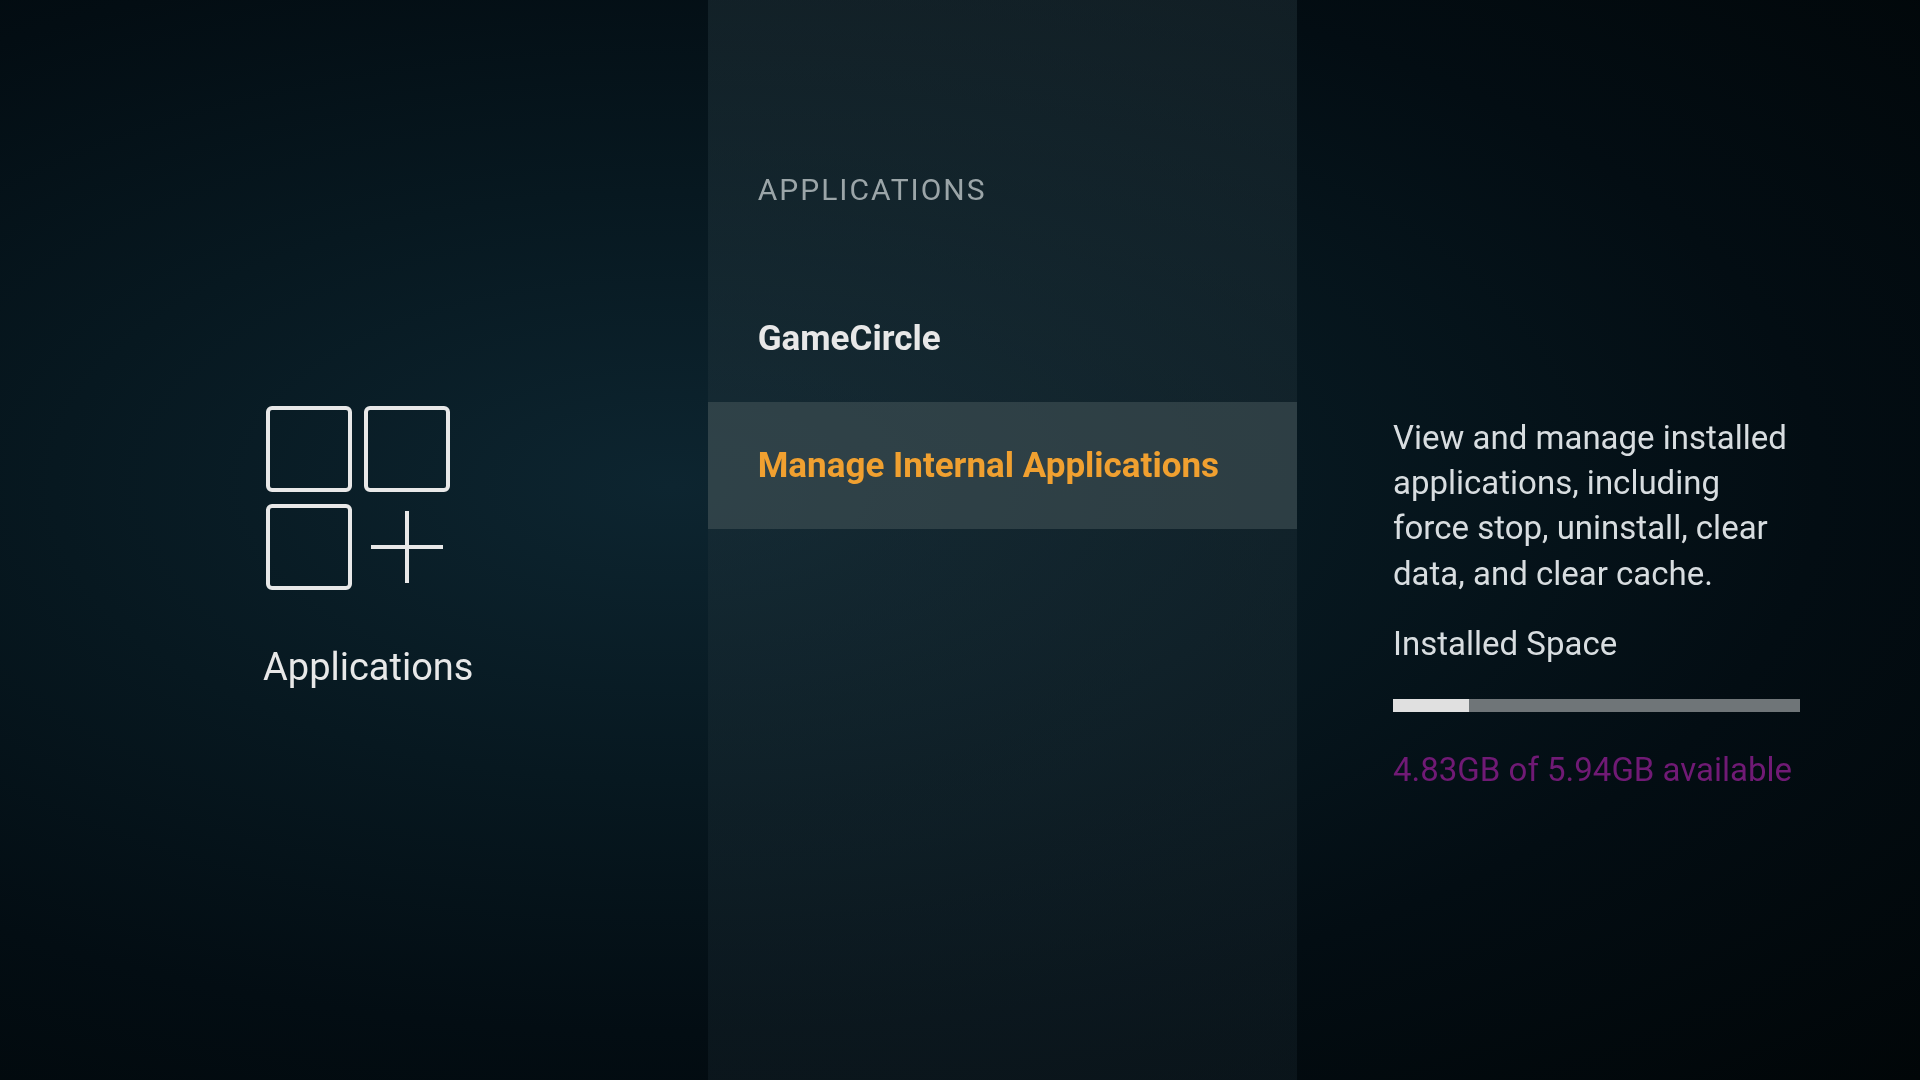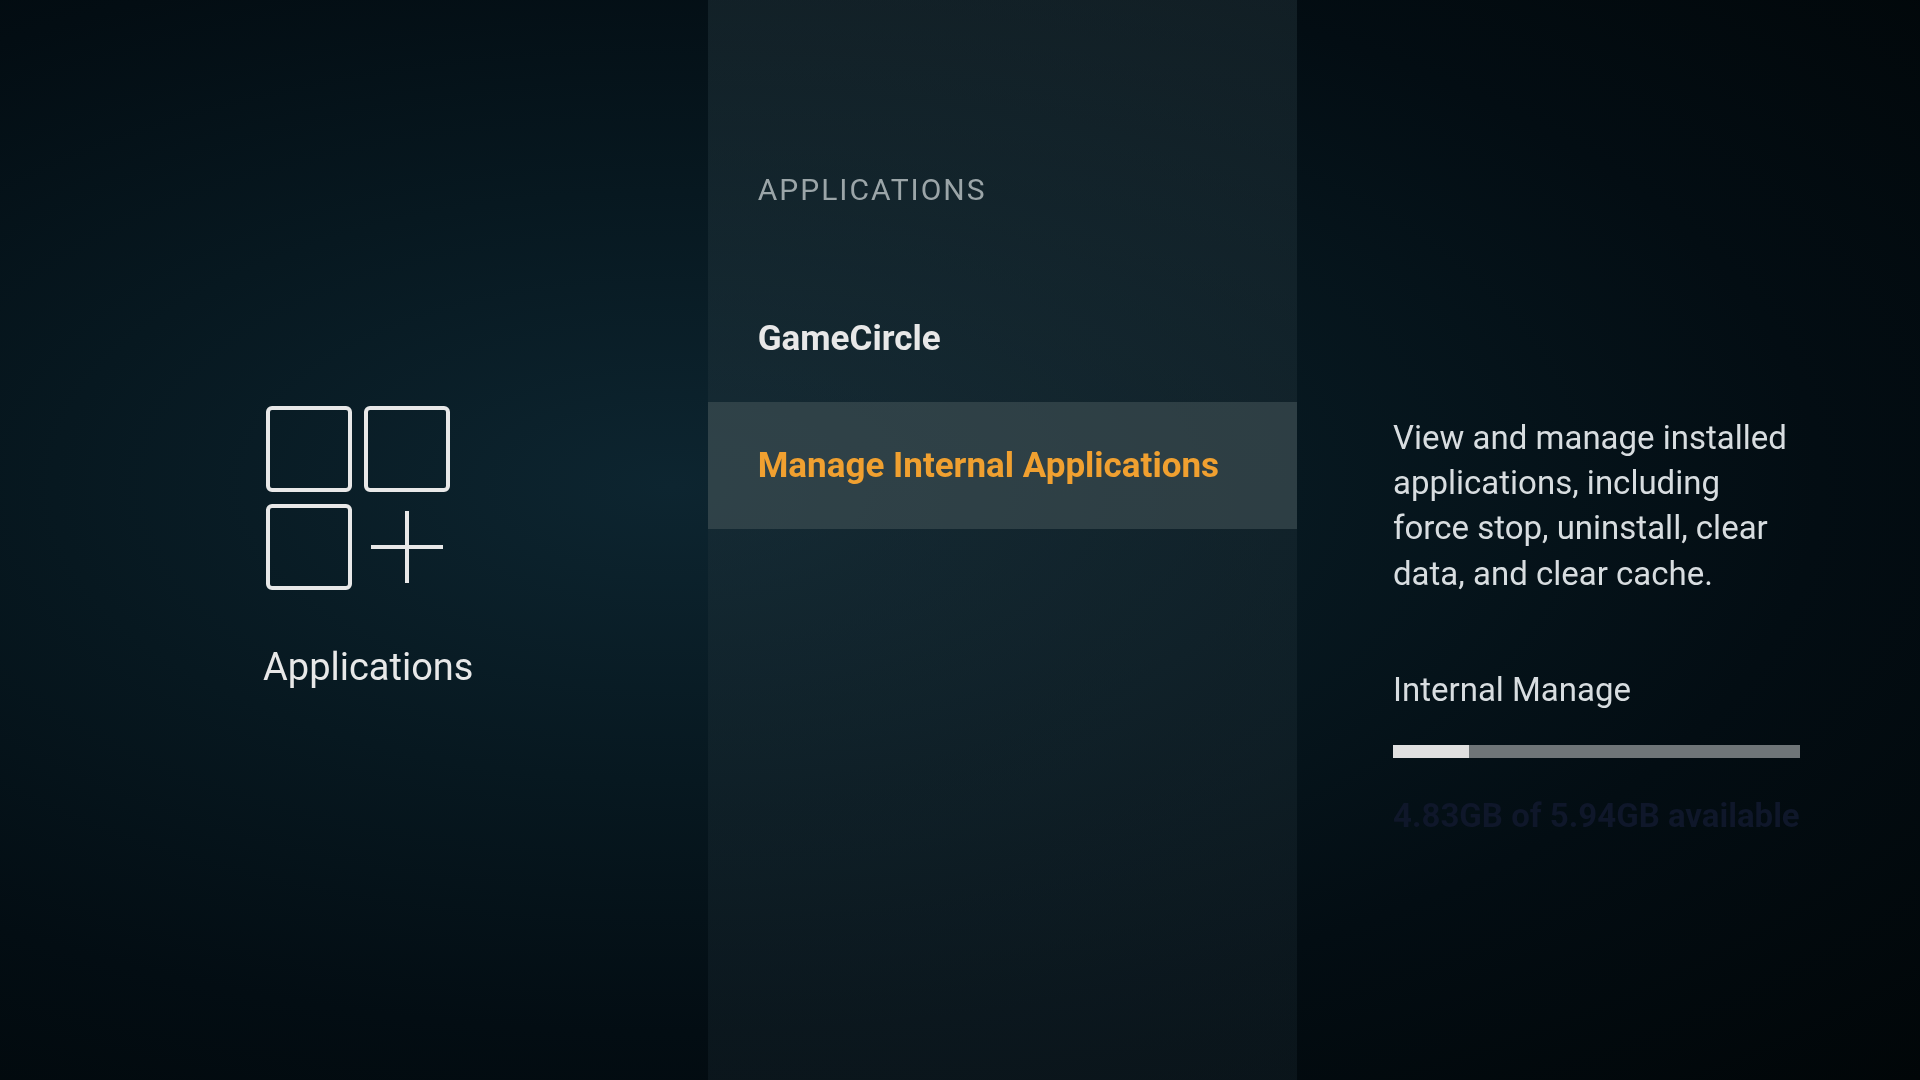--- a/index.html
+++ b/index.html
@@ -80,21 +80,21 @@
       padding-left: 96px;
       padding-top: 415px;
       padding-right: 120px;
     }
     
     .description {
       color: #d8dde0;
       font-size: 33px;
       font-weight: 400;
       line-height: 1.37;
-      margin-bottom: 74px;
+      margin-bottom: 28px;
       max-width: 420px;
     }
     
     .storage-label {
       color: #d8dde0;
       font-size: 33px;
       font-weight: 400;
       margin-bottom: 36px;
     }
     
@@ -108,23 +108,23 @@
     
     .progress-fill {
       height: 100%;
       background: #e0e0e0;
       position: absolute;
       left: 0;
       top: 0;
     }
     
     .storage-text {
-      color: #0f172a;
+      color: #701a75;
       font-size: 33px;
-      font-weight: 700;
+      font-weight: 400;
     }
   </style>
 </head>
 <body>
 
 <div class="left-panel">
   <div class="apps-icon">
     <svg width="190" height="190" viewBox="0 0 190 190">
       <rect x="5" y="5" width="82" height="82" stroke-width="4" rx="4"></rect>
       <rect x="103" y="5" width="82" height="82" stroke-width="4" rx="4"></rect>
@@ -137,18 +137,18 @@
 </div>
 
 <div class="middle-panel">
   <div class="section-header">APPLICATIONS</div>
   <div class="menu-item">GameCircle</div>
   <div class="menu-item selected">Manage Internal Applications</div>
 </div>
 
 <div class="right-panel">
   <div class="description">View and manage installed applications, including force stop, uninstall, clear data, and clear cache.</div>
-  <div class="storage-label">Internal Manage</div>
+  <div class="storage-label">Installed Space</div>
   <div class="progress-bar">
     <div class="progress-fill" style="width:18.7%"></div>
   </div>
   <div class="storage-text">4.83GB of 5.94GB available</div>
 </div>
 
 </body></html>

